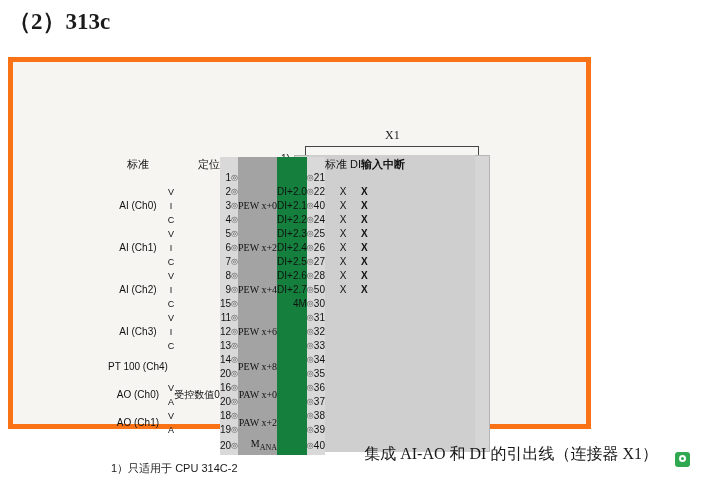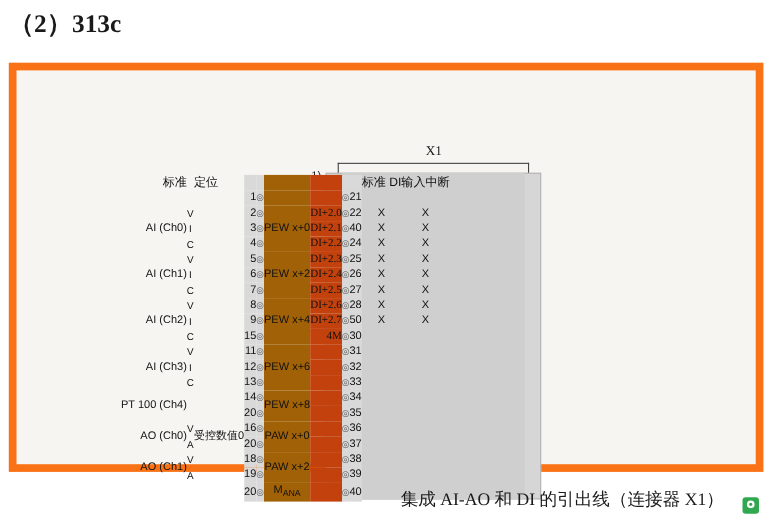--- a/index.html
+++ b/index.html
@@ -15,23 +15,23 @@
     position:absolute;
     left:8px; top:6px;
     font-size:23px;
     font-weight:bold;
     font-family:"Liberation Serif", serif;
     letter-spacing:0px;
   }
   .figure-box{
     position:absolute;
     left:8px; top:57px;
-    width:686px; height:372px;
+    width:583px; height:372px;
     background:#f7f5f2;
-    border:7px solid #f97316;
+    border:5px solid #f97316;
     box-sizing:border-box;
   }
   
   .x1-label{
     position:absolute;
     left:372px; top:66px;
     font-size:12px;
     font-family:"Liberation Serif", serif;
   }
   .bracket{
@@ -59,30 +59,30 @@
   .tbl td{
     border:0;
     padding:0;
     height:14px;
     line-height:14px;
     vertical-align:middle;
     white-space:nowrap;
   }
   .hline{border-bottom:1px solid #7a7a7a;}
   .hline-top{border-top:1px solid #7a7a7a;}
-  .c-std{width:95px; text-align:right; padding-left:2px;}
+  .c-std{width:95px; text-align:center; padding-left:2px;}
   .c-vic{width:14px; text-align:center; border-left:1px solid #7a7a7a; border-right:1px solid #7a7a7a; font-size:9px;}
-  .c-pos{width:84px; text-align:left; border-right:1px solid #7a7a7a;}
+  .c-pos{width:84px; text-align:right; border-right:1px solid #7a7a7a;}
   .c-num{width:22px; text-align:right; padding-right:3px; background:#d9d9d9;}
   .c-scr{width:10px; text-align:center; background:#d9d9d9; color:#555; font-size:8px;}
-  .c-sig{width:68px; text-align:center; padding-left:4px; background:#a16207;}
-  .c-sig2{width:56px; text-align:right; padding-right:5px; background:#c2410c;font-family:Liberation Serif, serif;}
+  .c-sig{width:68px; text-align:right; padding-left:4px; background:#a3a3a3;font-family:Liberation Serif, serif;}
+  .c-sig2{width:56px; text-align:right; padding-right:5px; background:#15803d;}
   .c-num2{width:22px; text-align:center; padding-left:3px; background:#d9d9d9;}
   .c-di{width:84px; text-align:center; border-left:1px solid #7a7a7a; border-right:1px solid #7a7a7a;}
-  .c-int{width:84px; text-align:center;}
+  .c-int{width:84px; font-weight:bold;}
   .colhdr{font-size:11px;}
   .connector-shade{
     position:absolute;
     left:281px; top:93px;
     width:196px; height:297px;
     background:#d6d6d6;
     border:1px solid #b5b5b5;
     box-sizing:border-box;
     z-index:0;
   }
@@ -402,19 +402,20 @@
         <td class="c-sig2"></td>
         <td class="c-scr">◎</td>
         <td class="c-num2">40</td>
         <td class="c-di"></td>
         <td class="c-int"></td>
       </tr>
     </tbody>
   </table>
   </div>
 
+  <div class="footnote">1）只适用于 CPU 314C-2</div>
 </div>
 
 <div class="caption">集成 AI-AO 和 DI 的引出线（连接器 X1）</div>
 
 <div class="badge">
   <span class="badge-logo"></span>
 </div>
 
 </body></html>

